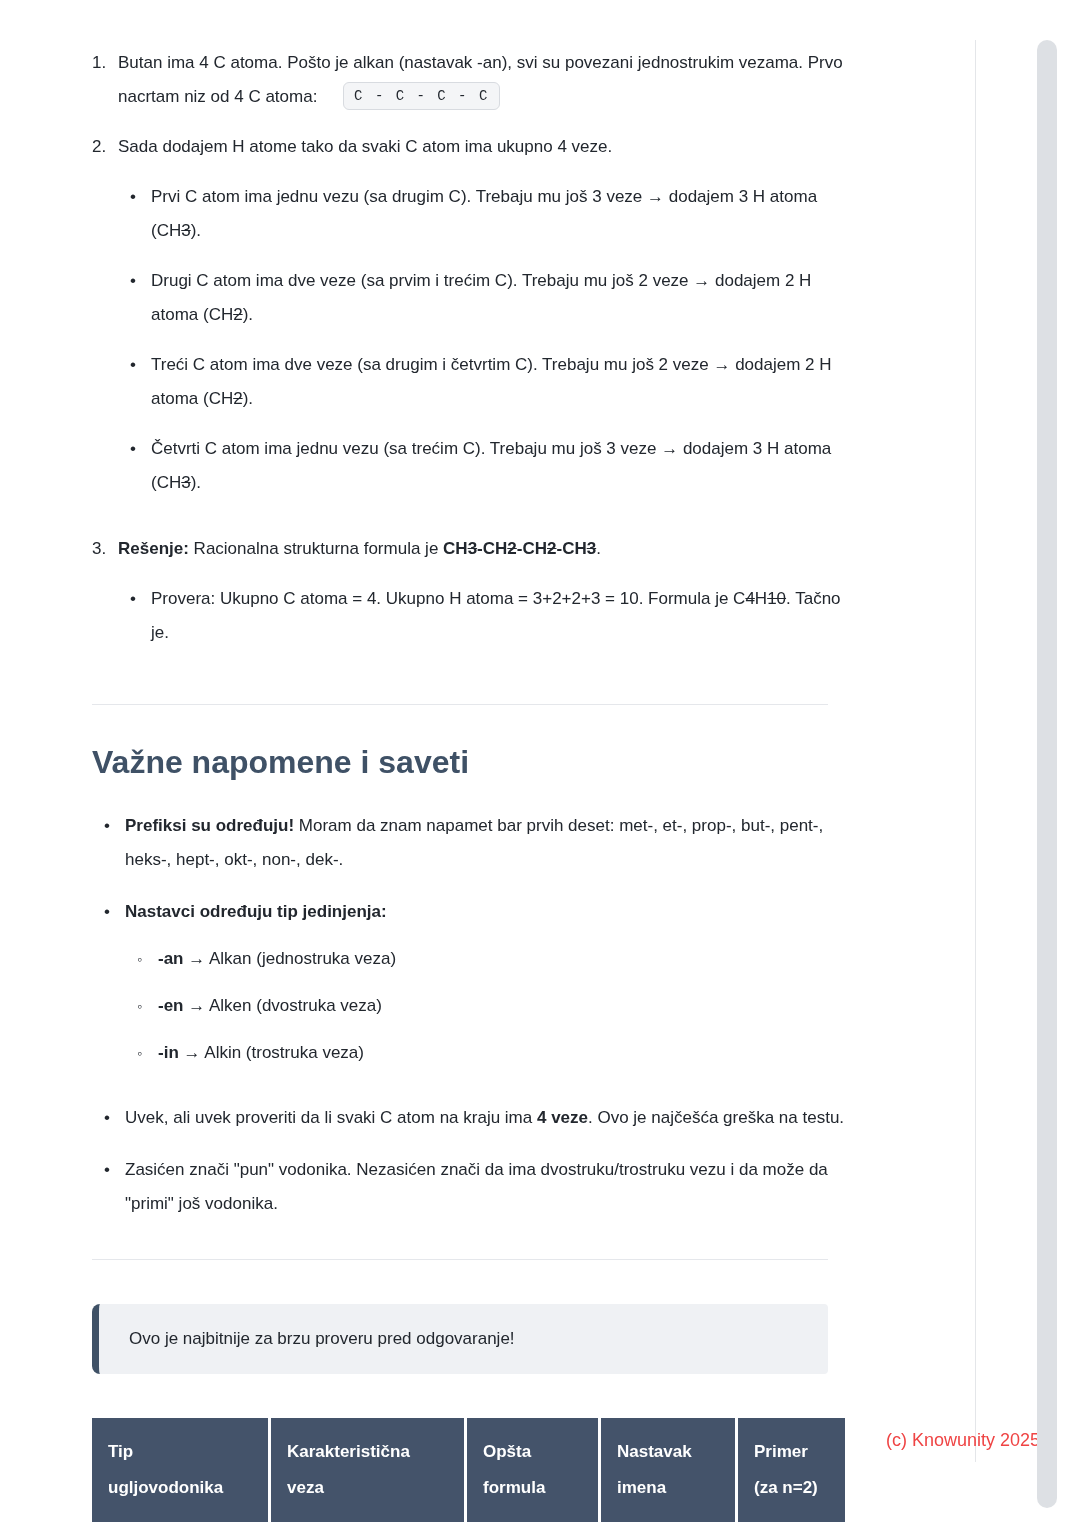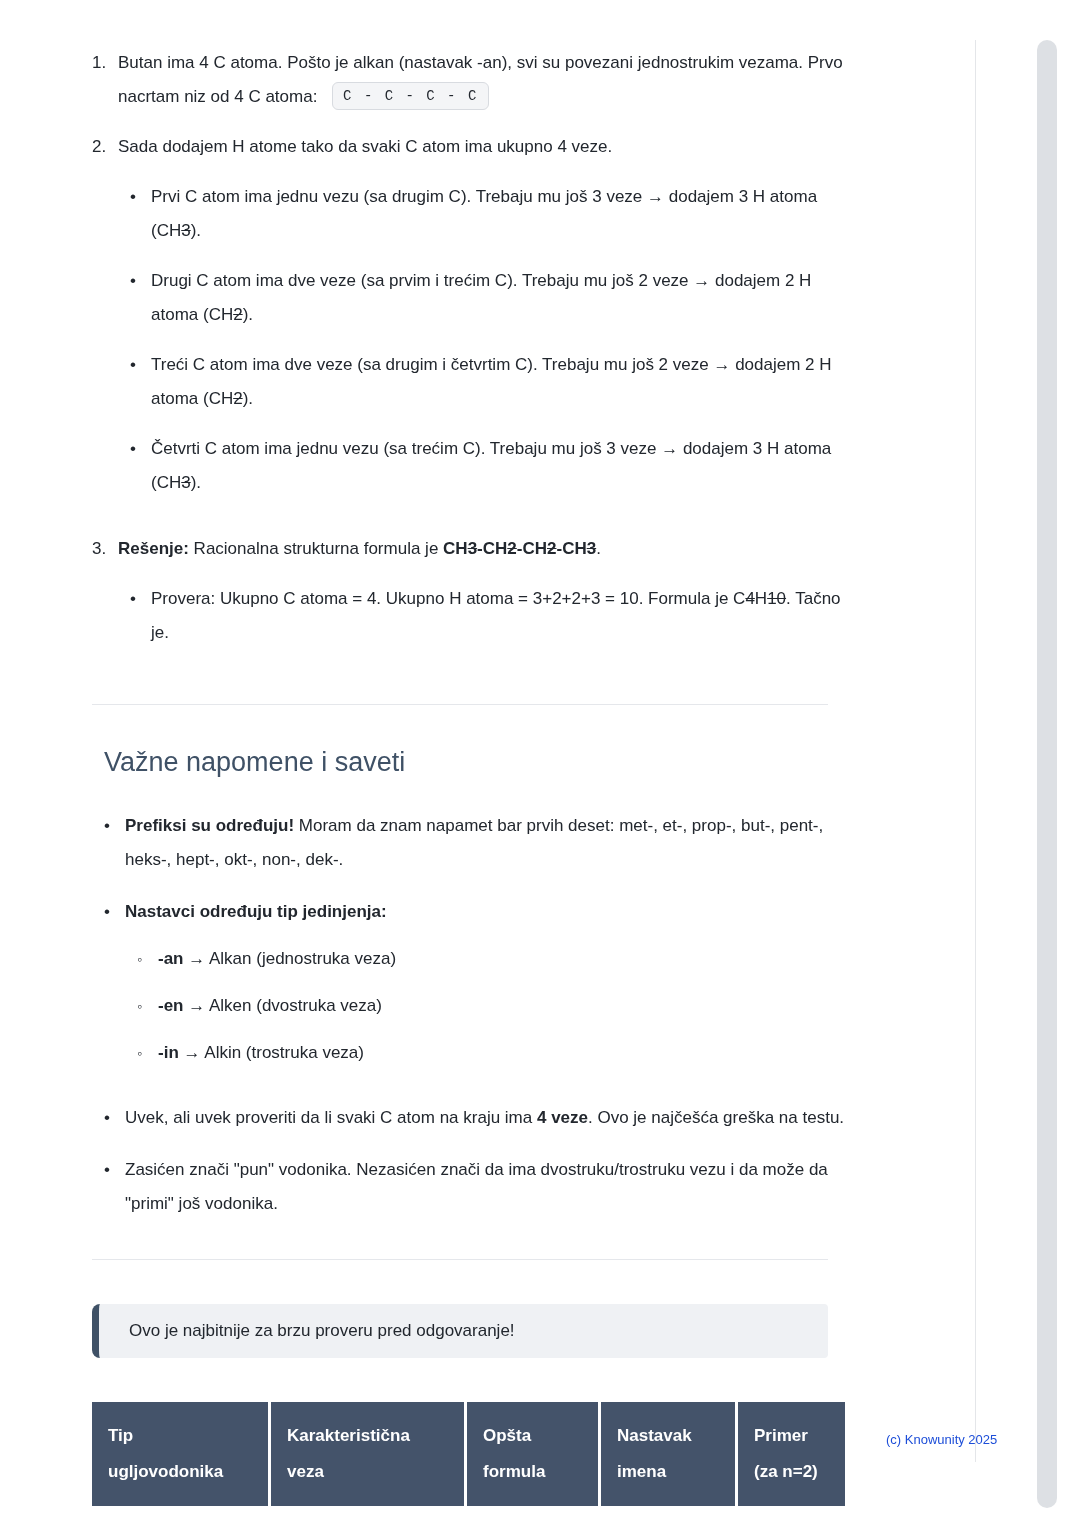--- a/index.html
+++ b/index.html
@@ -29,50 +29,50 @@
   .notes > .bullet{margin:18px 0 18px 12px;}
   .txt > .bullet.l2{margin:13px 0 13px 12px;}
 
   
   .b{font-weight:700;margin-top:14px;}
   .i{}
   .strike{text-decoration:line-through;}
   .code{
     font-family:"Liberation Mono","DejaVu Sans Mono",monospace;
     font-size:14px;background:#f4f5f7;border:1px solid #d8dbe0;
-    border-radius:6px;padding:2px 10px;margin-left:10px;white-space:nowrap;
+    border-radius:6px;padding:2px 10px;margin-left:21px;white-space:nowrap;
     display:inline-block;line-height:22px;vertical-align:2px;letter-spacing:2px;
   }
 
   .hr{width:736px;border-top:1px solid #e5e7eb;margin:38px 0 0 0;height:0;}
-  .section-h{font-size:27px;line-height:34px;font-weight:400;color:var(--accent);margin:40px 0 30px 12px;}
+  .section-h{font-size:32px;line-height:34px;font-weight:700;color:var(--accent);margin:40px 0 30px 0;}
 
   .callout{
     width:736px;margin:44px 0 0 0;background:var(--callout-bg);
     border-left:7px solid var(--callout-border);
     border-radius:8px 4px 4px 8px;
-    padding:10px 30px;
+    padding:18px 30px;
   }
 
   .table{width:753px;margin-top:44px;}
   .thead{display:flex;}
   .th{
     background:var(--table-header-bg);color:#ffffff;font-weight:700;
     padding:16px;line-height:36px;font-size:17px;
     border-bottom:3px solid #ffffff;
   }
   .th:not(:last-child){border-right:3px solid #ffffff;}
   .th:nth-child(1){width:179px;}
   .th:nth-child(2){width:196px;}
   .th:nth-child(3){width:134px;}
   .th:nth-child(4){width:137px;}
   .th:nth-child(5){width:107px;}
 
   .page-edge{position:absolute;left:975px;top:40px;width:1px;height:1422px;background:#e4e6e9;}
-  .watermark{position:absolute;left:886px;top:1432px;font-size:13px;line-height:16px;color:#1d4ed8;text-align:center;}
+  .watermark{position:absolute;left:886px;top:1432px;font-size:18px;line-height:16px;color:#ef4444;text-align:center;}
   .scrollbar{position:absolute;left:1037px;top:40px;width:20px;height:1468px;background:#dde0e4;border-radius:10px;}
 </style>
 </head>
 <body>
 
 <div class="page">
   <div class="content">
 
     <div class="numbered">
         <div class="num-item">

